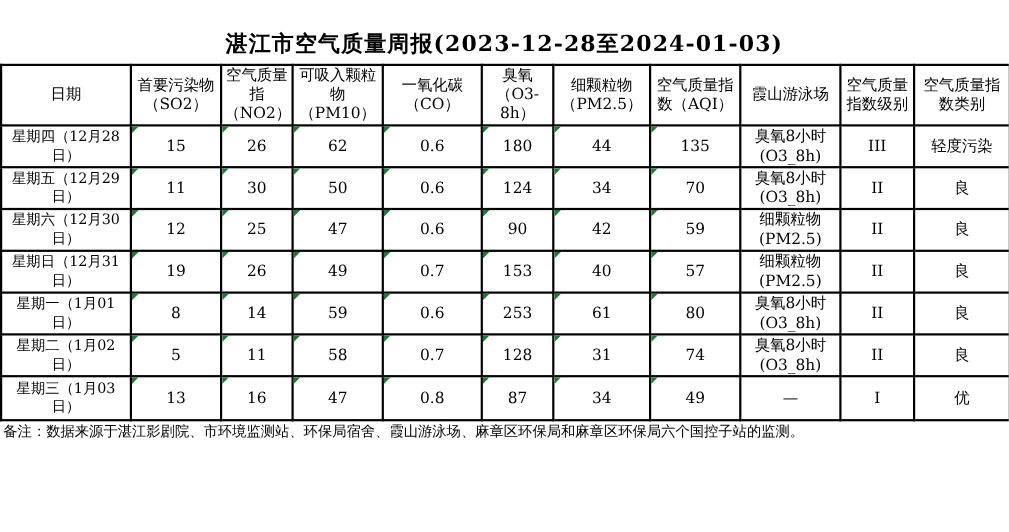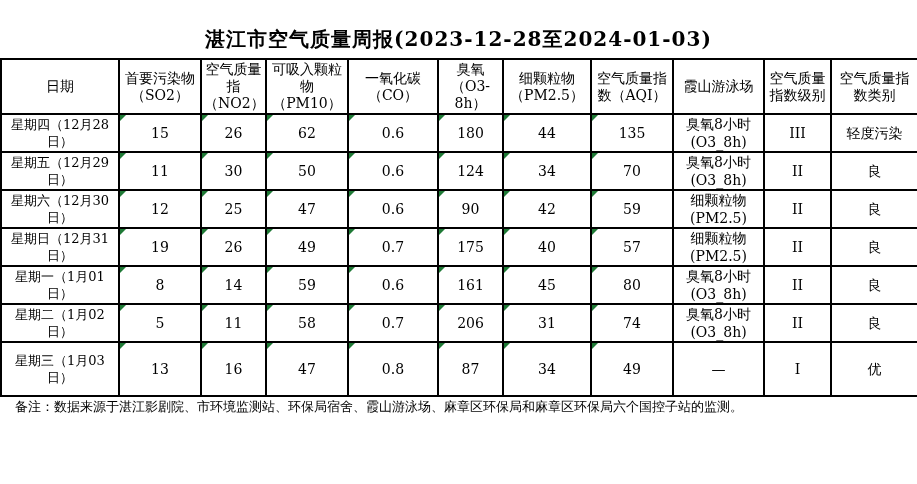--- a/index.html
+++ b/index.html
@@ -54,34 +54,34 @@
   table.report td {
     font-size: 14px;
     line-height: 18px;
   }
   table.report td.date-cell {
     font-size: 13px;
     line-height: 17px;
   }
   thead tr { height: 55px; }
   tbody tr { height: 38px; }
-  tbody tr:last-child { height: 54px; }
+  tbody tr:last-child { height: 40px; }
   .flag {
     position: absolute;
     top: 0;
     left: 0;
     width: 0;
     height: 0;
     border-top: 6px solid var(--flag-color, #1f7a36);
     border-right: 6px solid transparent;
   }
   .cell-text { display: inline-block; }
   .footer-note {
     margin-top: 2px;
-    padding-left: 15px;
+    padding-left: 3px;
     font-size: 13px;
     line-height: 16px;
   }
 </style>
 </head>
 <body>
 
 <div class="page">
   <h1 class="page-title">湛江市空气质量周报(2023-12-28至2024-01-03)</h1>
   <table class="report">
@@ -169,49 +169,49 @@
           <td><span class="cell-text">II</span></td>
           <td><span class="cell-text">良</span></td>
         </tr>
         <tr>
           <td class="date-cell"><span class="cell-text">星期日（12月31
 日）</span></td>
           <td><span class="flag"></span><span class="cell-text">19</span></td>
           <td><span class="flag"></span><span class="cell-text">26</span></td>
           <td><span class="flag"></span><span class="cell-text">49</span></td>
           <td><span class="flag"></span><span class="cell-text">0.7</span></td>
-          <td><span class="flag"></span><span class="cell-text">175</span></td>
+          <td><span class="flag"></span><span class="cell-text">153</span></td>
           <td><span class="flag"></span><span class="cell-text">40</span></td>
           <td><span class="flag"></span><span class="cell-text">57</span></td>
           <td><span class="cell-text">细颗粒物
 (PM2.5)</span></td>
           <td><span class="cell-text">II</span></td>
           <td><span class="cell-text">良</span></td>
         </tr>
         <tr>
           <td class="date-cell"><span class="cell-text">星期一（1月01日）</span></td>
           <td><span class="flag"></span><span class="cell-text">8</span></td>
           <td><span class="flag"></span><span class="cell-text">14</span></td>
           <td><span class="flag"></span><span class="cell-text">59</span></td>
           <td><span class="flag"></span><span class="cell-text">0.6</span></td>
-          <td><span class="flag"></span><span class="cell-text">161</span></td>
-          <td><span class="flag"></span><span class="cell-text">45</span></td>
+          <td><span class="flag"></span><span class="cell-text">253</span></td>
+          <td><span class="flag"></span><span class="cell-text">61</span></td>
           <td><span class="flag"></span><span class="cell-text">80</span></td>
           <td><span class="cell-text">臭氧8小时
 (O3_8h)</span></td>
           <td><span class="cell-text">II</span></td>
           <td><span class="cell-text">良</span></td>
         </tr>
         <tr>
           <td class="date-cell"><span class="cell-text">星期二（1月02日）</span></td>
           <td><span class="flag"></span><span class="cell-text">5</span></td>
           <td><span class="flag"></span><span class="cell-text">11</span></td>
           <td><span class="flag"></span><span class="cell-text">58</span></td>
           <td><span class="flag"></span><span class="cell-text">0.7</span></td>
-          <td><span class="flag"></span><span class="cell-text">206</span></td>
+          <td><span class="flag"></span><span class="cell-text">128</span></td>
           <td><span class="flag"></span><span class="cell-text">31</span></td>
           <td><span class="flag"></span><span class="cell-text">74</span></td>
           <td><span class="cell-text">臭氧8小时
 (O3_8h)</span></td>
           <td><span class="cell-text">II</span></td>
           <td><span class="cell-text">良</span></td>
         </tr>
         <tr>
           <td class="date-cell"><span class="cell-text">星期三（1月03日）</span></td>
           <td><span class="flag"></span><span class="cell-text">13</span></td>

